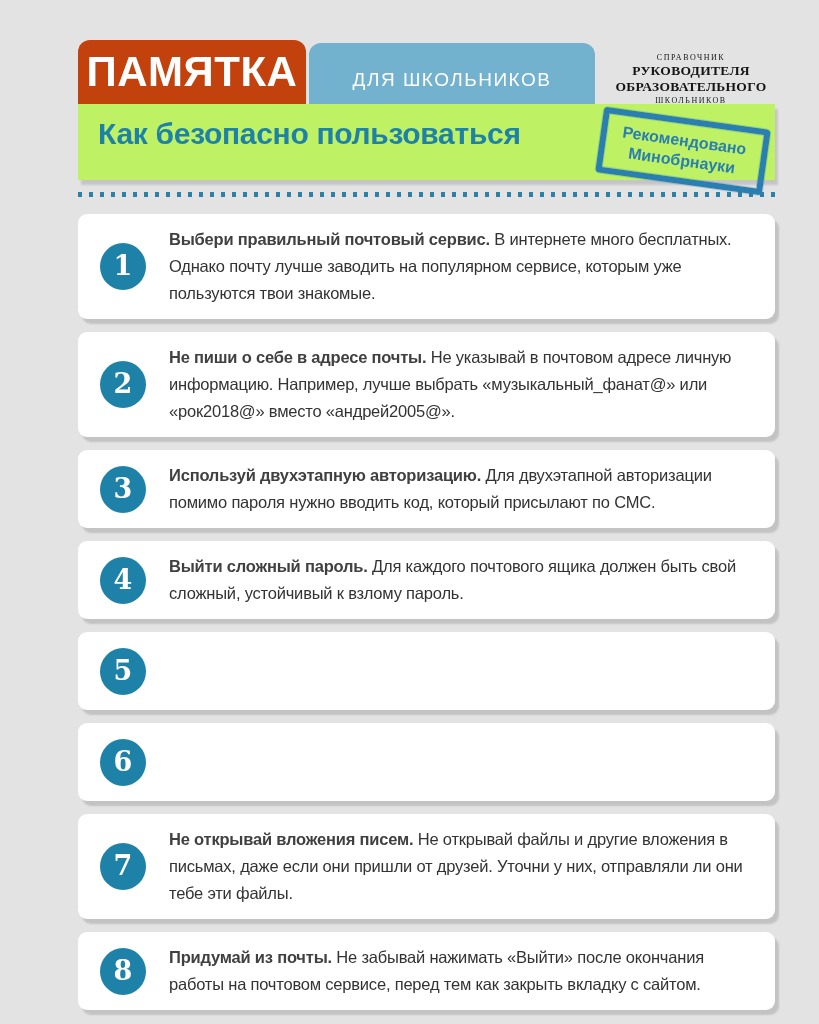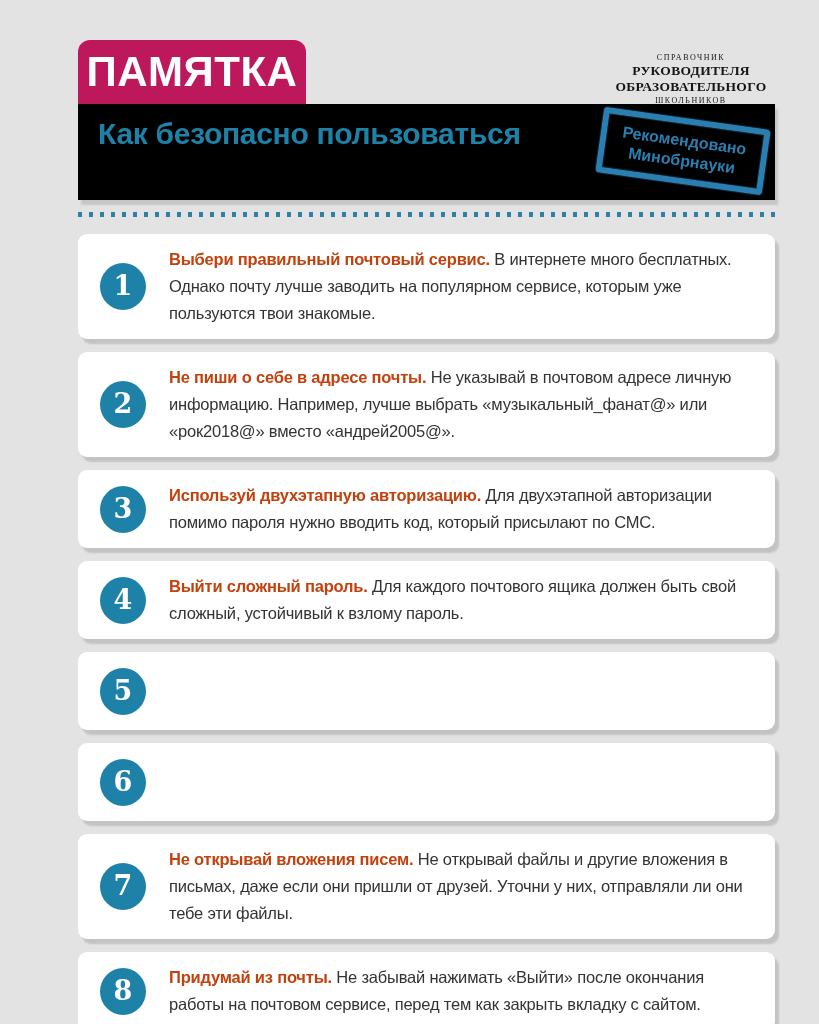--- a/index.html
+++ b/index.html
@@ -7,42 +7,42 @@
     width:819px; height:1024px;
     background:#e3e3e3;
     font-family:"Liberation Sans", sans-serif;
     position:relative; overflow:hidden;
   }
   .page { position:absolute; left:78px; top:40px; width:697px; }
 
   
   .tabs-row { display:flex; height:64px; position:relative; }
   .tab-teal {
-    width:228px; background:#be185d; border-radius:12px 12px 0 0;
+    width:228px; background:#c2410c; border-radius:12px 12px 0 0;
     color:#fff; font-weight:bold; font-size:42px; letter-spacing:.5px;
     display:flex; align-items:center; justify-content:center;
   }
   .tab-light {
     width:286px; height:61px; align-self:flex-end; margin-left:3px;
     background:#72b2cf; border-radius:12px 12px 0 0;
     color:#fff; font-size:19px; letter-spacing:1.5px;
     display:flex; align-items:flex-end; justify-content:center;
     padding-bottom:13px; box-sizing:border-box;
   }
   .logo {
     position:absolute; right:0; top:12px; width:168px; text-align:center;
     font-family:"Liberation Serif", serif; color:#151515;
   }
   .logo-tiny { font-size:8px; letter-spacing:1.5px; line-height:11px; }
   .logo-big  { font-size:13.5px; font-weight:bold; letter-spacing:.3px; line-height:16px; }
   .logo-dot  { font-size:7px; line-height:9px; }
 
   
   .title-box {
-    position:relative; background:#000000; height:96px;
+    position:relative; background:#bef264; height:76px;
     box-shadow:3px 5px 2px rgba(0,0,0,.13);
   }
   .title {
     padding:10px 0 0 20px; color:#1e82a8; font-weight:bold;
     font-size:30px; line-height:39px; letter-spacing:-.3px;
   }
   .stamp {
     position:absolute; right:8px; top:14px; width:156px; height:54px;
     border:6px solid #2b7fb0; border-radius:4px;
     transform:rotate(8deg);
@@ -68,30 +68,33 @@
     box-sizing:border-box; min-height:78px;
   }
   .num {
     flex:0 0 46px; width:46px; height:47px; border-radius:50%;
     background:#1e82a8; color:#fff;
     display:flex; align-items:center; justify-content:center;
     font-family:"DejaVu Serif", serif; font-weight:bold; font-size:27px;
     margin-right:23px; padding-bottom:2px; box-sizing:border-box;
   }
   .card-text { font-size:16.5px; line-height:27px; color:#333; letter-spacing:-.2px; }
-  .card-text b { color:#c2410c; }
+  .card-text b { color:#404040; }
 </style>
 </head>
 <body>
 
 <div class="page">
 
   <div class="tabs-row">
     <div class="tab-teal">
       <span>ПАМЯТКА</span>
+    </div>
+    <div class="tab-light">
+      <span>ДЛЯ ШКОЛЬНИКОВ</span>
     </div>
     <div class="logo">
       <div class="logo-tiny">СПРАВОЧНИК</div>
       <div class="logo-big">РУКОВОДИТЕЛЯ</div>
       <div class="logo-big">ОБРАЗОВАТЕЛЬНОГО</div>
       <div class="logo-tiny">ШКОЛЬНИКОВ</div>
       <div class="logo-dot">●</div>
     </div>
   </div>
 

